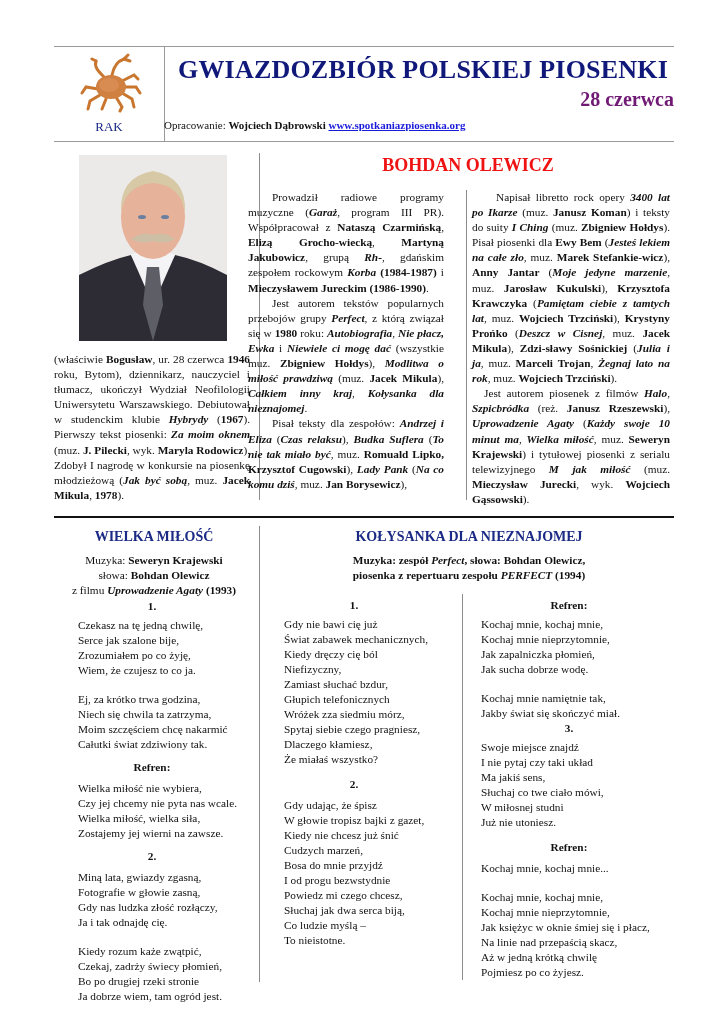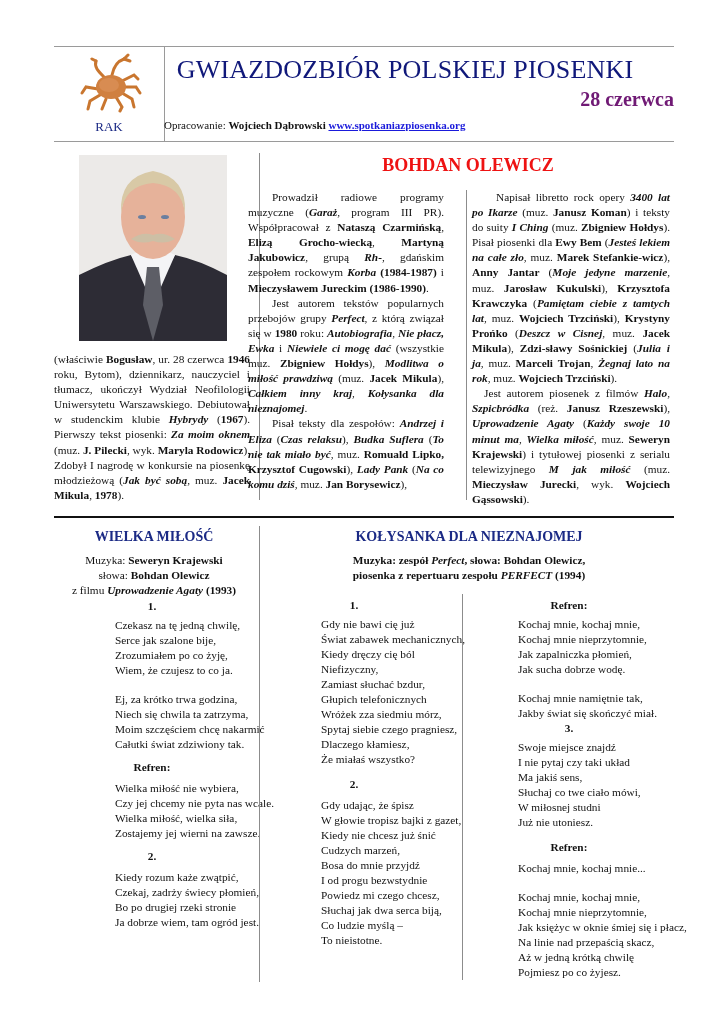--- a/index.html
+++ b/index.html
@@ -6,21 +6,21 @@
   body { width:724px; height:1024px; position:relative; overflow:hidden;
          font-family:"Liberation Serif", "DejaVu Serif", serif; color:#111; }
 
   
   .header { position:absolute; left:54px; top:46px; width:620px; height:94px;
             border-top:1px solid #9a9a9a; border-bottom:1px solid #9a9a9a; }
   .logo-box { position:absolute; left:0; top:0; width:110px; height:94px; border-right:1px solid #9a9a9a; }
   .crab { position:absolute; left:24px; top:6px; width:64px; height:60px; }
   .rak { position:absolute; left:0; width:110px; top:72px; text-align:center; font-weight:normal;
          font-size:13px; color:#1b2a85; }
-  .title { position:absolute; left:96px; width:510px; top:8px; text-align:center; font-weight:normal;
+  .title { position:absolute; left:124px; width:510px; top:8px; font-weight:bold;
            font-size:26px; color:#10187a; letter-spacing:0.2px; }
   .date { position:absolute; left:110px; width:510px; top:41px; text-align:right; font-weight:bold;
           font-size:20px; color:#701a75; }
   .credit { position:absolute; left:110px; width:510px; top:72px; text-align:left; font-size:11px; color:#111; }
   .credit b { font-weight:bold; }
   .credit a { color:#1a1adb; text-decoration:underline; font-weight:bold; }
 
   
   .photo { position:absolute; left:79px; top:155px; width:148px; height:186px; overflow:hidden;
            background:#ecebea; }
@@ -31,21 +31,21 @@
   .col p { margin:0; }
   .col .ind { text-indent:24px; }
   .hr-thick { position:absolute; left:54px; top:516px; width:620px; height:2px; background:#111; }
 
   
   .song-title { position:absolute; text-align:center; font-weight:bold; font-size:14px; color:#1b2a85; }
   .meta { position:absolute; text-align:center; font-size:11.3px; line-height:15px; }
   .verse-num { text-align:center; font-weight:bold; margin:0 0 6px 0; }
   .lyrics { position:absolute; font-size:11.3px; line-height:15px; }
   .lyrics .lines { margin:0 0 14px 0; }
-  .lyrics .lines div { white-space:nowrap;margin-left:37px; }
+  .lyrics .lines div { white-space:nowrap; }
   .refren { text-align:center; font-weight:bold; margin:0 0 6px 0; }
 </style>
 </head>
 <body>
 
 <div class="header">
   <div class="logo-box">
     <svg class="crab" viewBox="0 0 64 60">
       <g stroke="#c9762f" stroke-width="3" fill="none" stroke-linecap="round">
         <path d="M34 22 C36 12 40 8 46 6"></path>
@@ -129,20 +129,26 @@
     </div>
   <div class="refren" style="margin-left:-24px; width:196px;">Refren:</div>
   <div class="lines" style="margin-bottom:8px">
       <div>Wielka miłość nie wybiera,</div>
       <div>Czy jej chcemy nie pyta nas wcale.</div>
       <div>Wielka miłość, wielka siła,</div>
       <div>Zostajemy jej wierni na zawsze.</div>
     </div>
   <div class="verse-num" style="margin-left:-24px; width:196px;">2.</div>
   <div class="lines">
+      <div>Miną lata, gwiazdy zgasną,</div>
+      <div>Fotografie w głowie zasną,</div>
+      <div>Gdy nas ludzka złość rozłączy,</div>
+      <div>Ja i tak odnajdę cię.</div>
+    </div>
+  <div class="lines">
       <div>Kiedy rozum każe zwątpić,</div>
       <div>Czekaj, zadrży świecy płomień,</div>
       <div>Bo po drugiej rzeki stronie</div>
       <div>Ja dobrze wiem, tam ogród jest.</div>
     </div>
 </div>
 
 <div class="vdiv" style="left:259px; top:526px; height:456px;"></div>
 
 <div class="song-title" style="left:264px; width:410px; top:529px;">KOŁYSANKA DLA NIEZNAJOMEJ</div>

